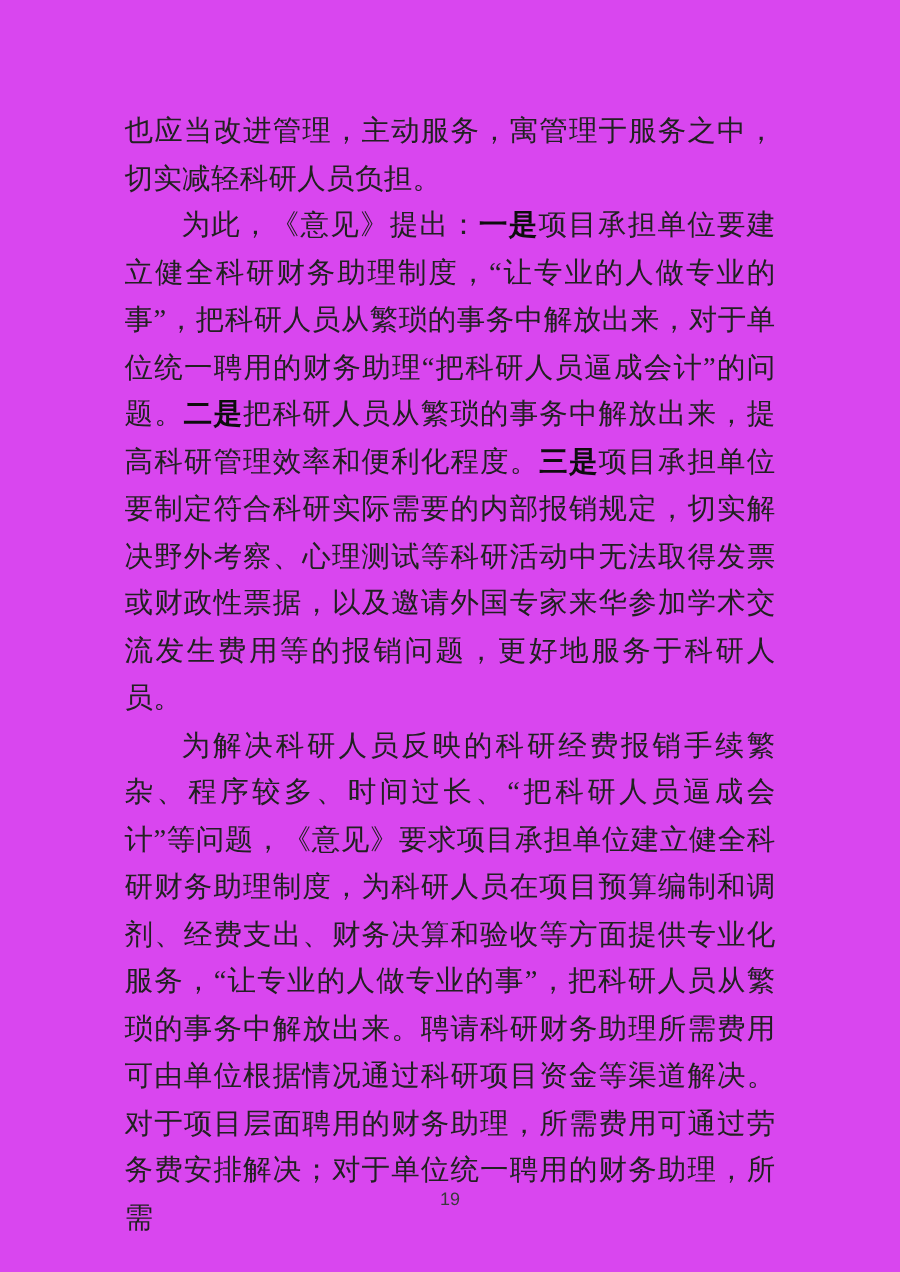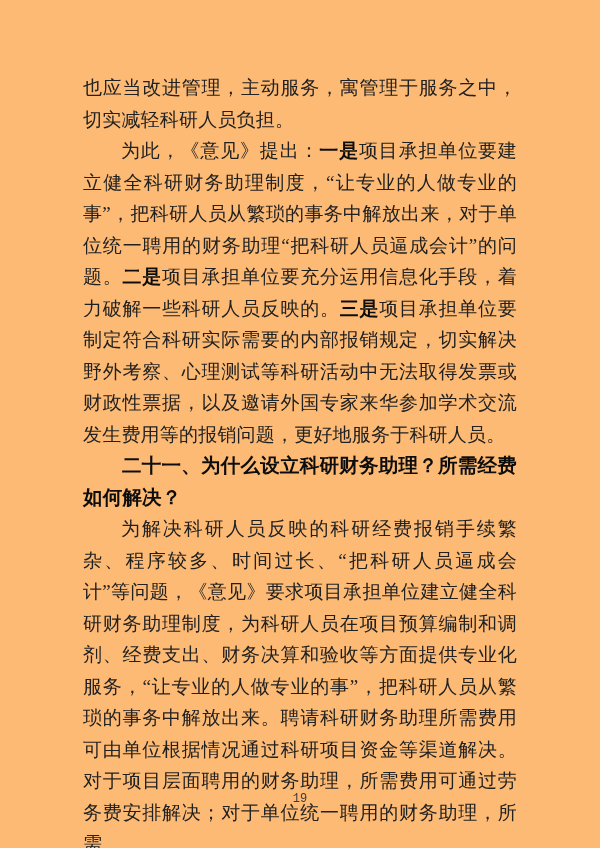--- a/index.html
+++ b/index.html
@@ -7,21 +7,21 @@
     width: 600px;
     height: 848px;
     background: #ffffff;
     position: relative;
     overflow: hidden;
     font-family: "Liberation Serif", "DejaVu Serif", serif;
   }
   .page {
     position: absolute;
     inset: 0;
-    background: #fdba74;
+    background: #d946ef;
   }
   .content {
     position: absolute;
     left: 83px;
     top: 72px;
     width: 434px;
   }
   .content p {
     margin: 0;
     font-size: 19px;
@@ -43,27 +43,26 @@
     color: #0d0d0d;
   }
   .page-number {
     position: absolute;
     left: 0;
     right: 0;
     bottom: 42px;
     text-align: center;
     font-size: 12px;
     color: #3a3a3a;
-    font-family: Liberation Mono, monospace;
+    font-family: Liberation Sans, sans-serif;
   }
 </style>
 </head>
 <body>
 
 <div class="page">
   <div class="content">
       <p class="body"><span>也应当改进管理，主动服务，寓管理于服务之中，切实减轻科研人员负担。</span></p>
-      <p class="body indent"><span>为此，《意见》提出：</span><span class="bold">一是</span><span>项目承担单位要建立健全科研财务助理制度，“让专业的人做专业的事”，把科研人员从繁琐的事务中解放出来，对于单位统一聘用的财务助理“把科研人员逼成会计”的问题。</span><span class="bold">二是</span><span>项目承担单位要充分运用信息化手段，着力破解一些科研人员反映的。</span><span class="bold">三是</span><span>项目承担单位要制定符合科研实际需要的内部报销规定，切实解决野外考察、心理测试等科研活动中无法取得发票或财政性票据，以及邀请外国专家来华参加学术交流发生费用等的报销问题，更好地服务于科研人员。</span></p>
-      <p class="heading indent"><span class="bold">二十一、为什么设立科研财务助理？所需经费如何解决？</span></p>
+      <p class="body indent"><span>为此，《意见》提出：</span><span class="bold">一是</span><span>项目承担单位要建立健全科研财务助理制度，“让专业的人做专业的事”，把科研人员从繁琐的事务中解放出来，对于单位统一聘用的财务助理“把科研人员逼成会计”的问题。</span><span class="bold">二是</span><span>把科研人员从繁琐的事务中解放出来，提高科研管理效率和便利化程度。</span><span class="bold">三是</span><span>项目承担单位要制定符合科研实际需要的内部报销规定，切实解决野外考察、心理测试等科研活动中无法取得发票或财政性票据，以及邀请外国专家来华参加学术交流发生费用等的报销问题，更好地服务于科研人员。</span></p>
       <p class="body indent"><span>为解决科研人员反映的科研经费报销手续繁杂、程序较多、时间过长、“把科研人员逼成会计”等问题，《意见》要求项目承担单位建立健全科研财务助理制度，为科研人员在项目预算编制和调剂、经费支出、财务决算和验收等方面提供专业化服务，“让专业的人做专业的事”，把科研人员从繁琐的事务中解放出来。聘请科研财务助理所需费用可由单位根据情况通过科研项目资金等渠道解决。对于项目层面聘用的财务助理，所需费用可通过劳务费安排解决；对于单位统一聘用的财务助理，所需</span></p>
     </div>
   <div class="page-number">19</div>
 </div>
 
 </body></html>

